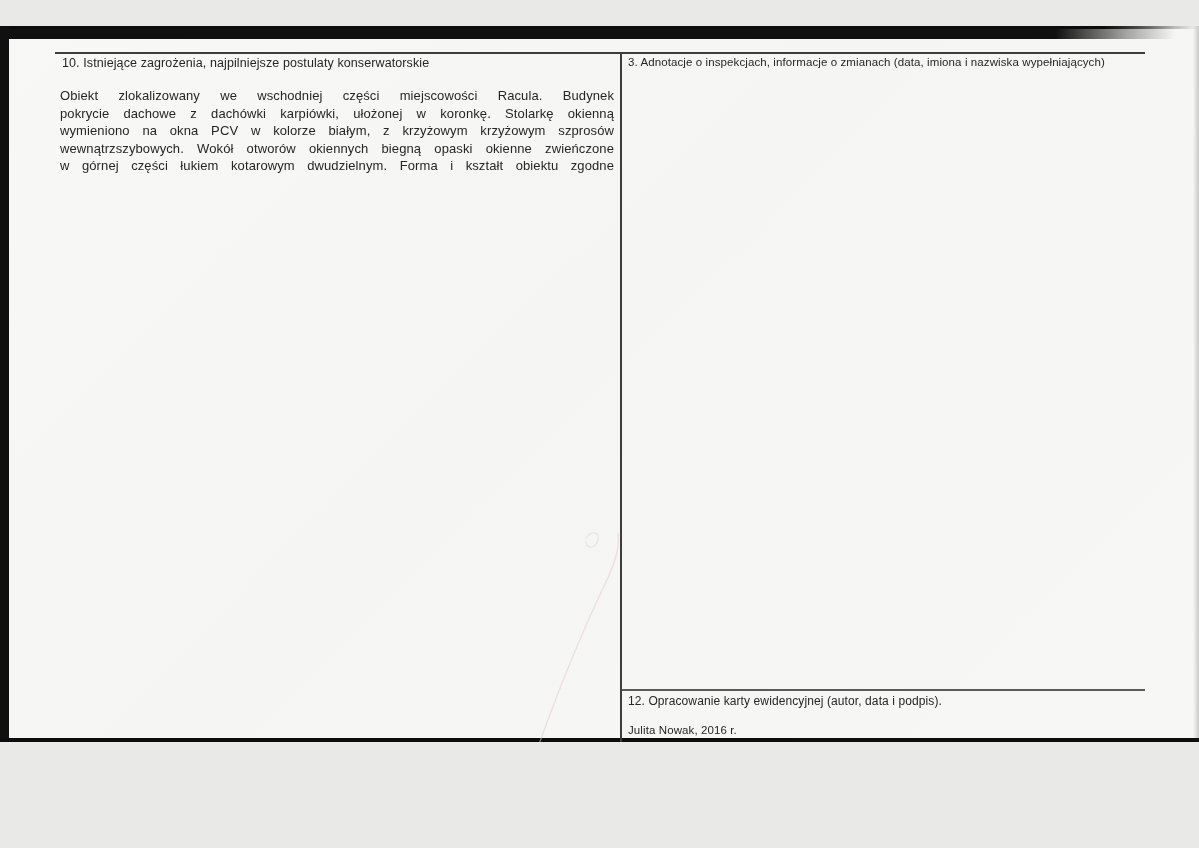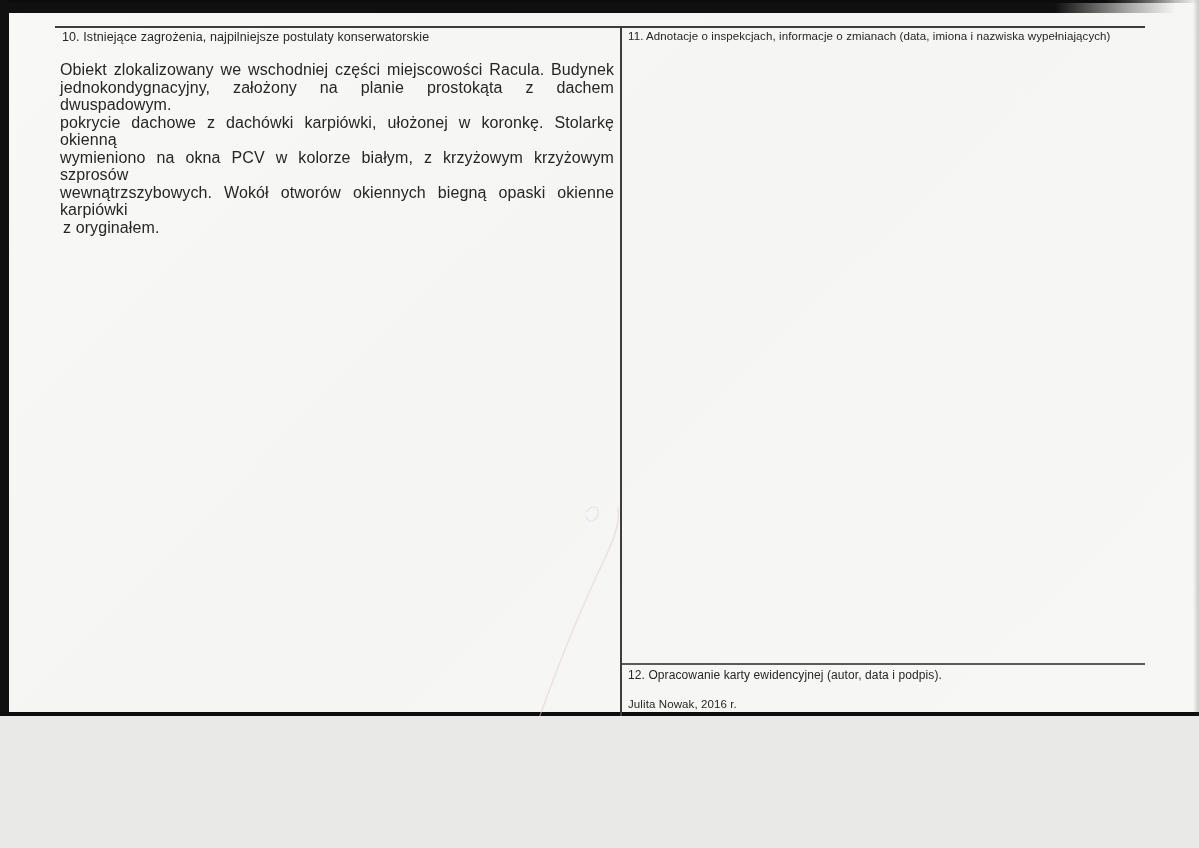--- a/index.html
+++ b/index.html
@@ -8,20 +8,21 @@
     overflow: hidden;
     background: #e9e9e7;
     font-family: "Liberation Sans", "DejaVu Sans", sans-serif;
     color: var(--ink, #262626);
   }
   .page {
     position: relative;
     width: 1199px; height: 716px;
     background: linear-gradient(135deg, #f8f8f6 0%, #f5f5f3 45%, #f7f7f5 100%);
     overflow: hidden;
+    margin-top: 26px;
   }
   
   .edge-top {
     position: absolute; left: 0; top: 0; width: 1199px; height: 13px;
     background: linear-gradient(to right,
       var(--scan_edge, #101010) 0%, var(--scan_edge, #101010) 88%,
       rgba(16,16,16,0.35) 94%, rgba(16,16,16,0) 98%);
   }
   .edge-top-line {
     position: absolute; left: 0; top: 0; width: 1199px; height: 3px;
@@ -44,21 +45,21 @@
   .rule-top      { left: 55px;  top: 26px;  width: 1090px; height: 2px; }
   .rule-divider  { left: 620px; top: 26px;  width: 2px;    height: 738px; }
   .rule-s12      { left: 622px; top: 663px; width: 523px;  height: 2px; background: #5a5a5a; }
   
   .s10-header {
     position: absolute; left: 62px; top: 30px;
     font-size: 12.5px; letter-spacing: 0.1px;
   }
   .s10-para {
     position: absolute; left: 60px; top: 61px; width: 554px;
-    font-size: 16px; line-height: 17.5px; letter-spacing: 0.1px;
+    font-size: 13px; line-height: 17.5px; letter-spacing: 0.1px;
   }
   .pline { text-align: justify; text-align-last: justify; }
   .pline.plast { text-align-last: left; padding-left: 3px; }
   
   .s11-header {
     position: absolute; left: 628px; top: 30px; width: 545px;
     font-size: 11.5px; letter-spacing: 0.1px;
   }
   
   .s12-header {
@@ -95,28 +96,27 @@
   <div class="edge-bottom"></div>
   <div class="edge-right"></div>
 
   <div class="rule rule-top"></div>
   <div class="rule rule-divider"></div>
   <div class="rule rule-s12"></div>
 
   <div class="s10-header">10. Istniejące zagrożenia, najpilniejsze postulaty konserwatorskie</div>
   <div class="s10-para">
       <div class="pline">Obiekt zlokalizowany we wschodniej części miejscowości Racula. Budynek</div>
-      <div class="pline">jednokondygnacyjny, założony na planie prostokąta z dachem dwuspadowym.</div>
       <div class="pline">pokrycie dachowe z dachówki karpiówki, ułożonej w koronkę. Stolarkę okienną</div>
       <div class="pline">wymieniono na okna PCV w kolorze białym, z krzyżowym krzyżowym szprosów</div>
-      <div class="pline">wewnątrzszybowych. Wokół otworów okiennych biegną opaski okienne karpiówki</div>
-      <div class="pline plast">z oryginałem.</div>
+      <div class="pline">wewnątrzszybowych. Wokół otworów okiennych biegną opaski okienne zwieńczone</div>
+      <div class="pline">w górnej części łukiem kotarowym dwudzielnym. Forma i kształt obiektu zgodne</div>
     </div>
 
-  <div class="s11-header">11. Adnotacje o inspekcjach, informacje o zmianach (data, imiona i nazwiska wypełniających)</div>
+  <div class="s11-header">3. Adnotacje o inspekcjach, informacje o zmianach (data, imiona i nazwiska wypełniających)</div>
 
   <div class="s12-header">12. Opracowanie karty ewidencyjnej (autor, data i podpis).</div>
   <div class="s12-author">Julita Nowak, 2016 r.</div>
 
   <svg class="signature" viewBox="0 0 260 80" xmlns="http://www.w3.org/2000/svg" aria-hidden="true">
     <path d="M76,16 C80,8 92,6 88,16 C83,28 66,40 52,52 C38,64 20,74 16,64 C12,54 34,40 50,36 C62,33 66,40 60,47"></path>
     <path d="M34,73 C44,66 58,42 70,24"></path>
     <path d="M66,50 C72,40 80,35 78,43 C76,50 72,54 78,52 C88,46 96,38 102,42 C107,46 101,54 95,54 C103,48 113,40 119,44 C124,48 119,55 113,55 C121,50 131,42 137,46 C142,50 137,57 131,56 C139,52 149,44 155,48 C160,52 156,57 150,56 C158,53 166,45 172,49 C177,53 173,58 180,53 C188,47 196,41 202,45 C207,49 203,55 198,55 C206,51 214,44 220,48 C225,52 222,57 227,52 C232,47 238,42 243,38"></path>
   </svg>
 

